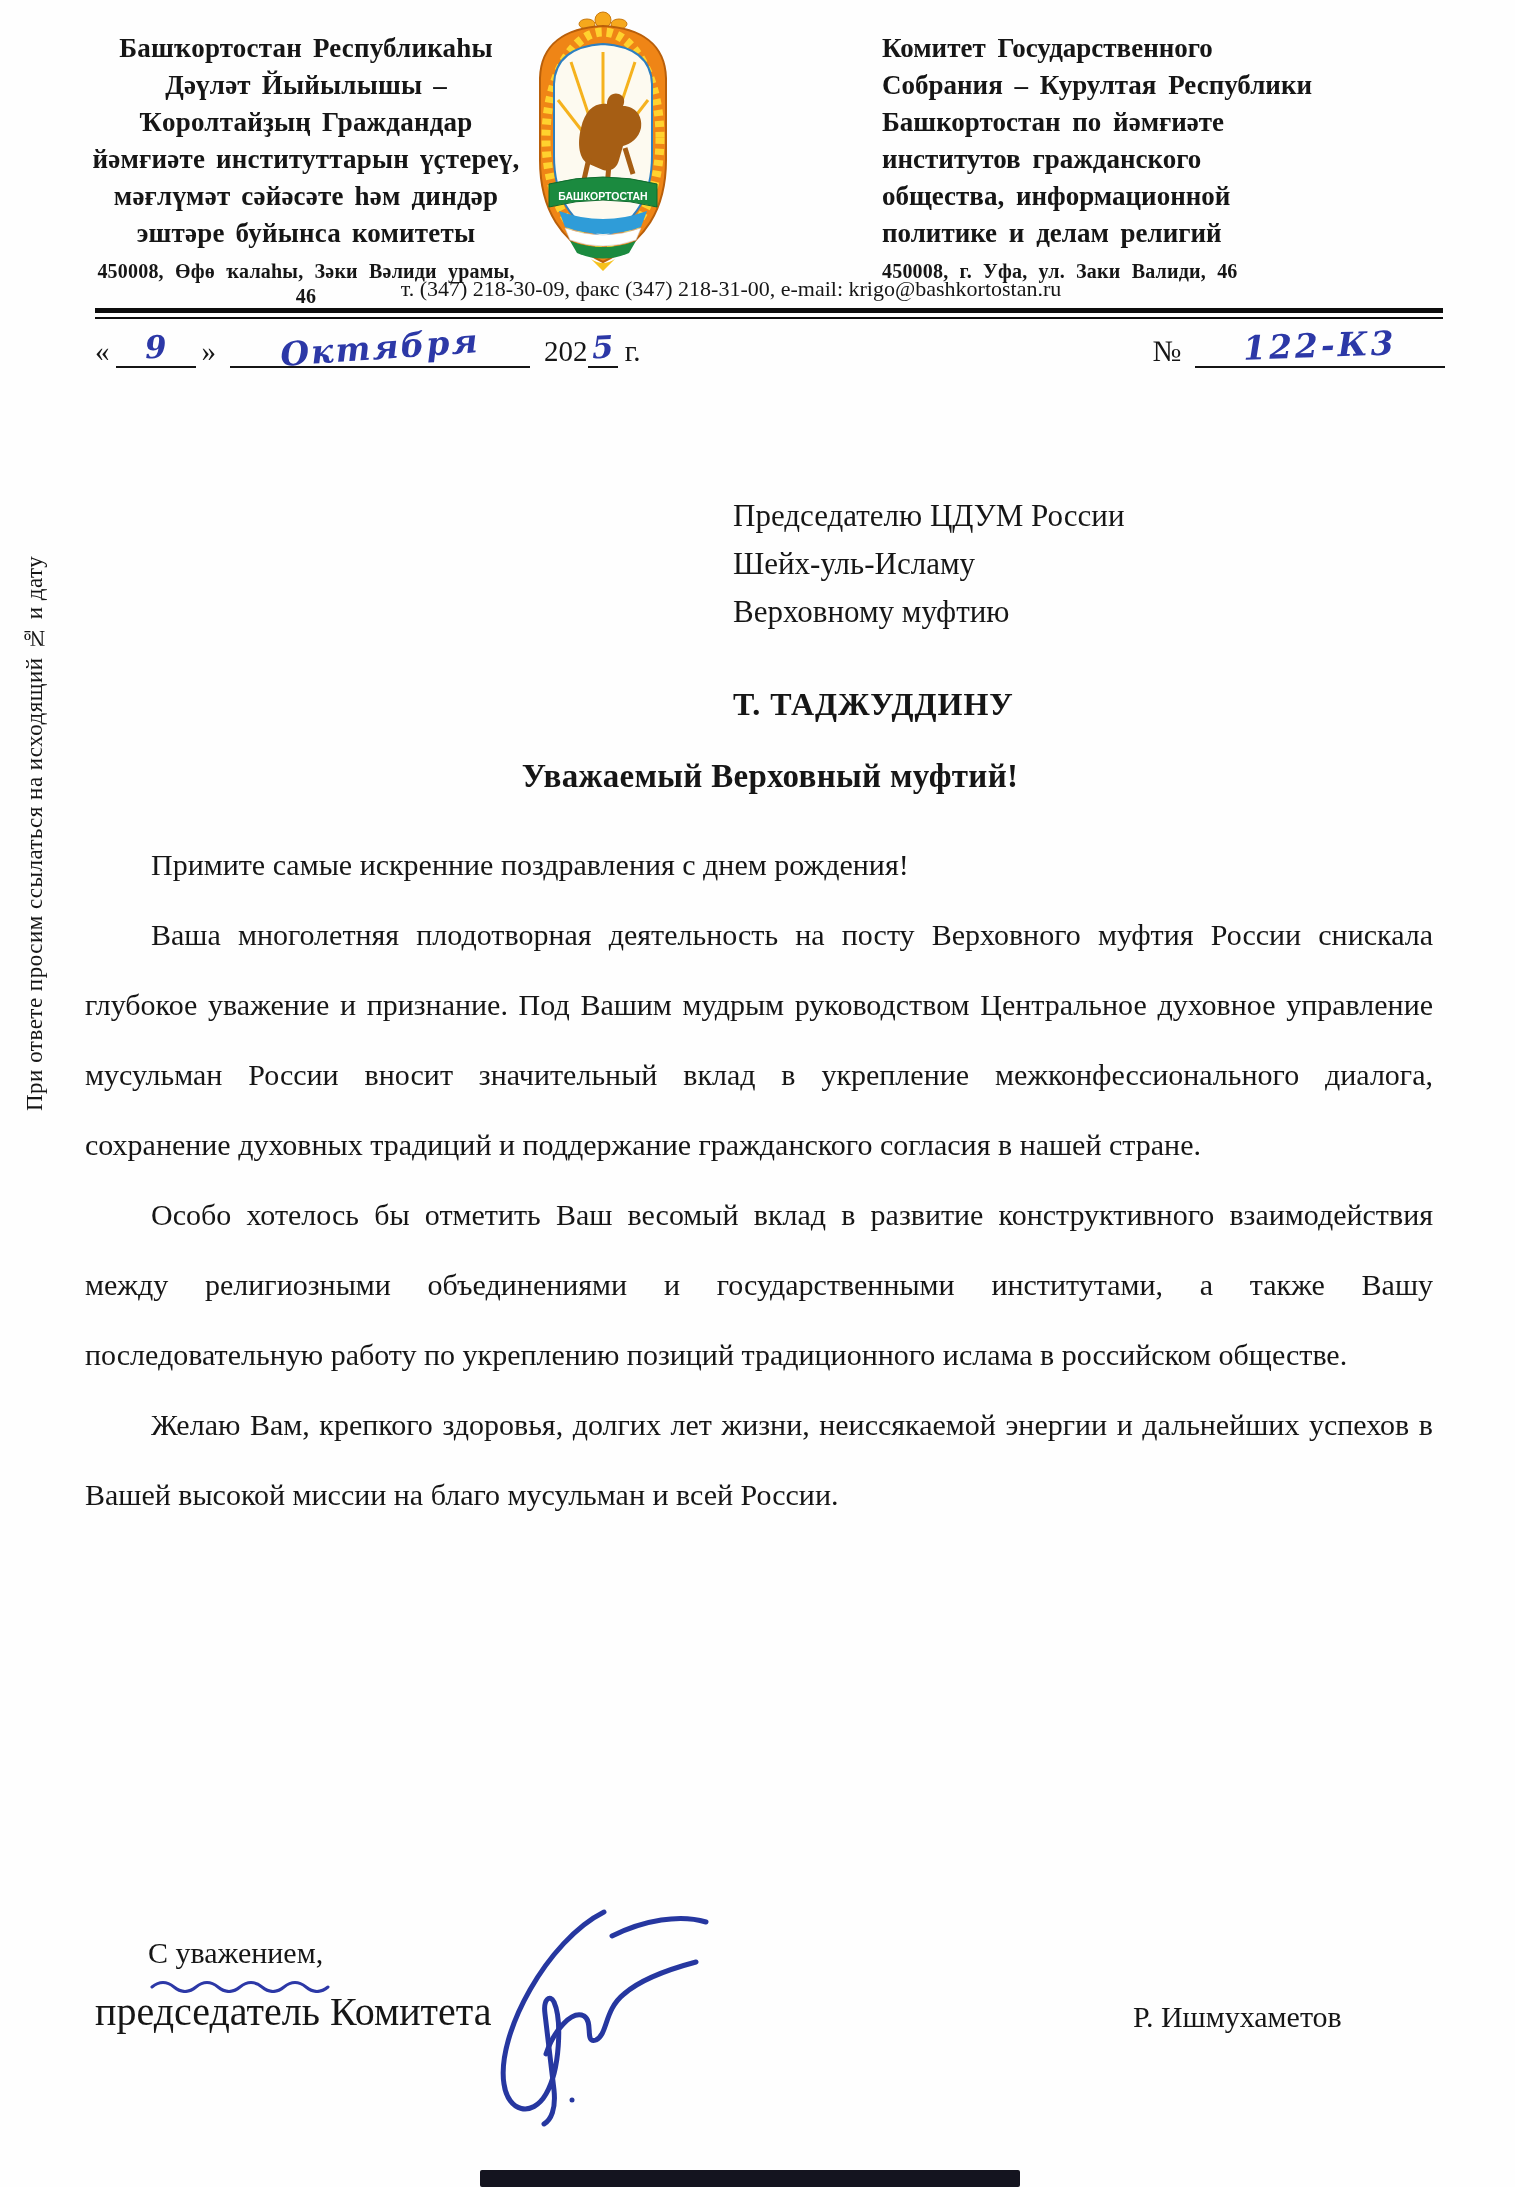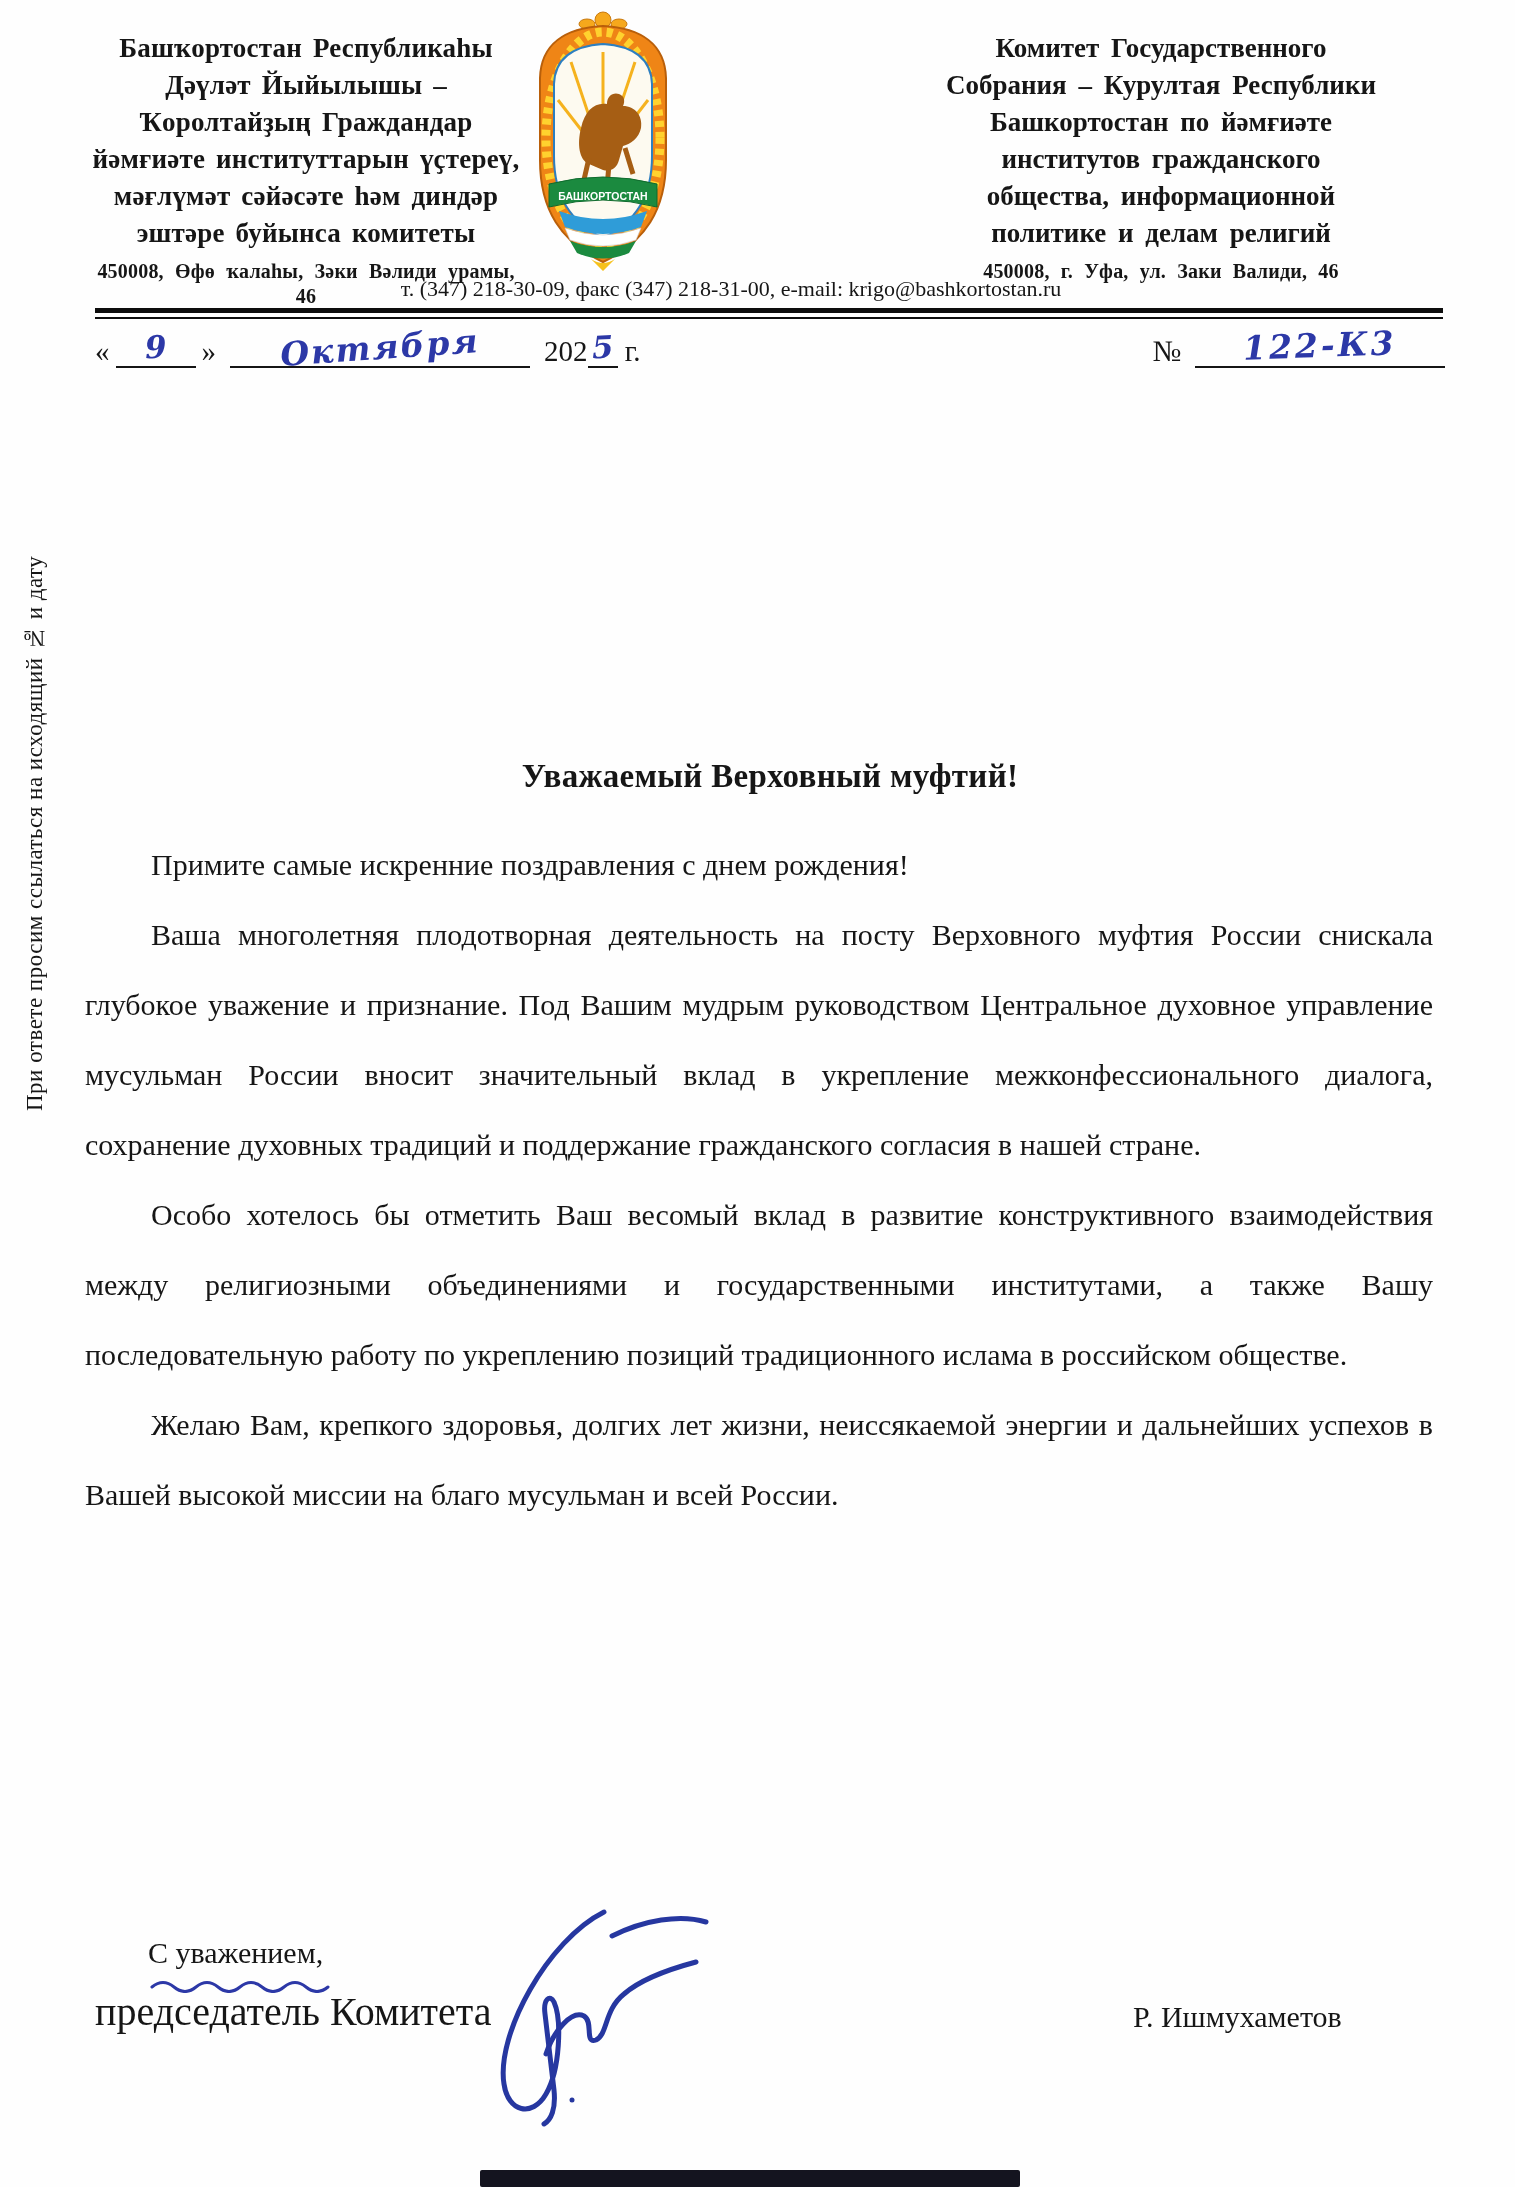--- a/index.html
+++ b/index.html
@@ -10,21 +10,21 @@
   }
 
   
   .lh-left {
     position:absolute; left:90px; top:30px; width:432px;
     text-align:center; font-weight:700; font-size:27px; line-height:37px;
     letter-spacing:0.2px; word-spacing:4px;
   }
   .lh-right {
     position:absolute; left:882px; top:30px; width:558px;
-    text-align:center; font-weight:700; font-size:27px; line-height:37px;
+    text-align:left; font-weight:700; font-size:27px; line-height:37px;
     word-spacing:5px;
   }
   .lh-addr {
     font-weight:700; font-size:20px; line-height:25px; margin-top:7px;
     word-spacing:6px; letter-spacing:0.2px;
   }
   .lh-emblem { position:absolute; left:533px; top:8px; width:140px; height:266px;text-decoration:underline; }
   .contact-line {
     position:absolute; left:0px; top:276px; width:1462px;
     text-align:center; font-size:22px; font-weight:400;
@@ -154,20 +154,26 @@
   <div class="ref-date">
     <span>«</span><span class="slot slot-day"><span class="hw">9</span></span><span>»</span><span class="slot slot-month"><span class="hw hw-month">Октября</span></span><span>202</span><span class="slot slot-year"><span class="hw">5</span></span>&nbsp;<span>г.</span>
   </div>
 
   <div class="ref-num">
     <span>№</span><span class="slot slot-num"><span class="hw hw-num">122-К3</span></span>
   </div>
 
   <div class="side-note">При ответе просим ссылаться на исходящий № и дату</div>
 
+  <div class="recipient">
+    <div>Председателю ЦДУМ России</div>
+    <div>Шейх-уль-Исламу</div>
+    <div>Верховному муфтию</div>
+    <div class="recipient-name">Т. ТАДЖУДДИНУ</div>
+  </div>
 
   <div class="salutation">Уважаемый Верховный муфтий!</div>
 
   <div class="body-text">
     <p>Примите самые искренние поздравления с днем рождения!</p>
     <p>Ваша многолетняя плодотворная деятельность на посту Верховного муфтия России снискала глубокое уважение и признание. Под Вашим мудрым руководством Центральное духовное управление мусульман России вносит значительный вклад в укрепление межконфессионального диалога, сохранение духовных традиций и поддержание гражданского согласия в нашей стране.</p>
     <p>Особо хотелось бы отметить Ваш весомый вклад в развитие конструктивного взаимодействия между религиозными объединениями и государственными институтами, а также Вашу последовательную работу по укреплению позиций традиционного ислама в российском обществе.</p>
     <p>Желаю Вам, крепкого здоровья, долгих лет жизни, неиссякаемой энергии и дальнейших успехов в Вашей высокой миссии на благо мусульман и всей России.</p>
   </div>
 

